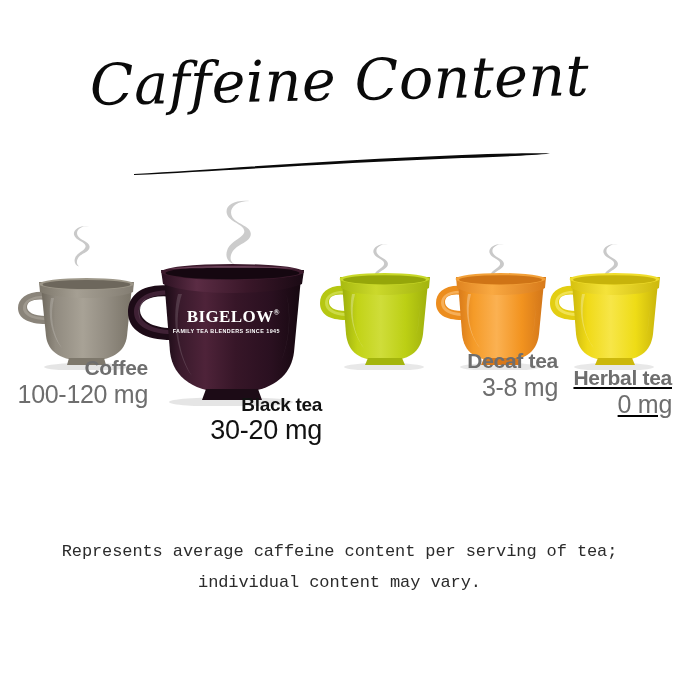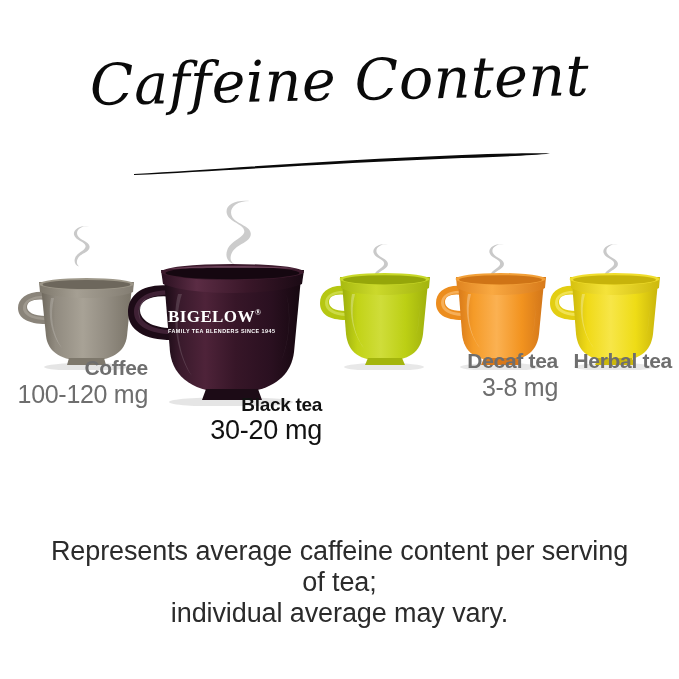--- a/index.html
+++ b/index.html
@@ -112,21 +112,21 @@
   .size-lg .cup-name { font-size: 19px; }
   .size-lg .cup-amount { font-size: 27px; }
 
   
   #bigelow-logo {
     position: absolute;
     left: 50%;
     transform: translateX(-50%);
     top: 108px;
     width: 112px;
-    text-align: left;
+    text-align: right;
     pointer-events: none;
   }
   #bigelow-wordmark {
     font-family: "Liberation Serif", serif;
     font-weight: bold;
     font-size: 17px;
     letter-spacing: 0.4px;
     color: #ffffff;
     line-height: 18px;
     white-space: nowrap;
@@ -146,22 +146,22 @@
     margin-top: 1px;
   }
 
   
   #footer-note {
     position: absolute;
     left: 50px;
     top: 536px;
     width: 579px;
     text-align: center;
-    font-family: Liberation Sans, sans-serif;
-    font-size: 27px;
+    font-family: Liberation Mono, monospace;
+    font-size: 17px;
     line-height: 31px;
     color: #2b2b2b;
     letter-spacing: -0.1px;
   }
   #footer-note .line { display: block; }
 </style>
 </head>
 <body>
 
 <div id="title-block">
@@ -405,23 +405,24 @@
           <ellipse cx="66.5" cy="11" rx="45" ry="6" fill="#f0dd2c"></ellipse>
           <ellipse cx="66.5" cy="11.8" rx="41.5" ry="4.6" fill="#c7b30b"></ellipse>
 
           <path d="M50,90 L84,90 L87,97 L47,97 Z" fill="#ccb80c"></path>
 
           <path d="M37,26 C32,44 35,66 46,80 C36,68 30,46 34,26 Z" fill="#ffffff" opacity="0.28"></path>
           <path d="M99,26 C103,44 101,64 94,76 C102,62 103,44 99,26 Z" fill="#ffffff" opacity="0.12"></path>
         </svg>
       </div>
     </div>
-    <div class="cup-labels label-grey size-sm" style="top:153px;">
+    <div class="cup-labels label-grey size-sm" style="top:170px;text-decoration:underline;">
       <span class="cup-name">Herbal tea</span>
+      <span class="cup-amount">0 mg</span>
     </div>
   </div>
 
 </div>
 
 <div id="footer-note">
   <span class="line">Represents average caffeine content per serving of tea;</span>
-  <span class="line">individual average may vary.</span>
+  <span class="line">individual content may vary.</span>
 </div>
 
 </body></html>

